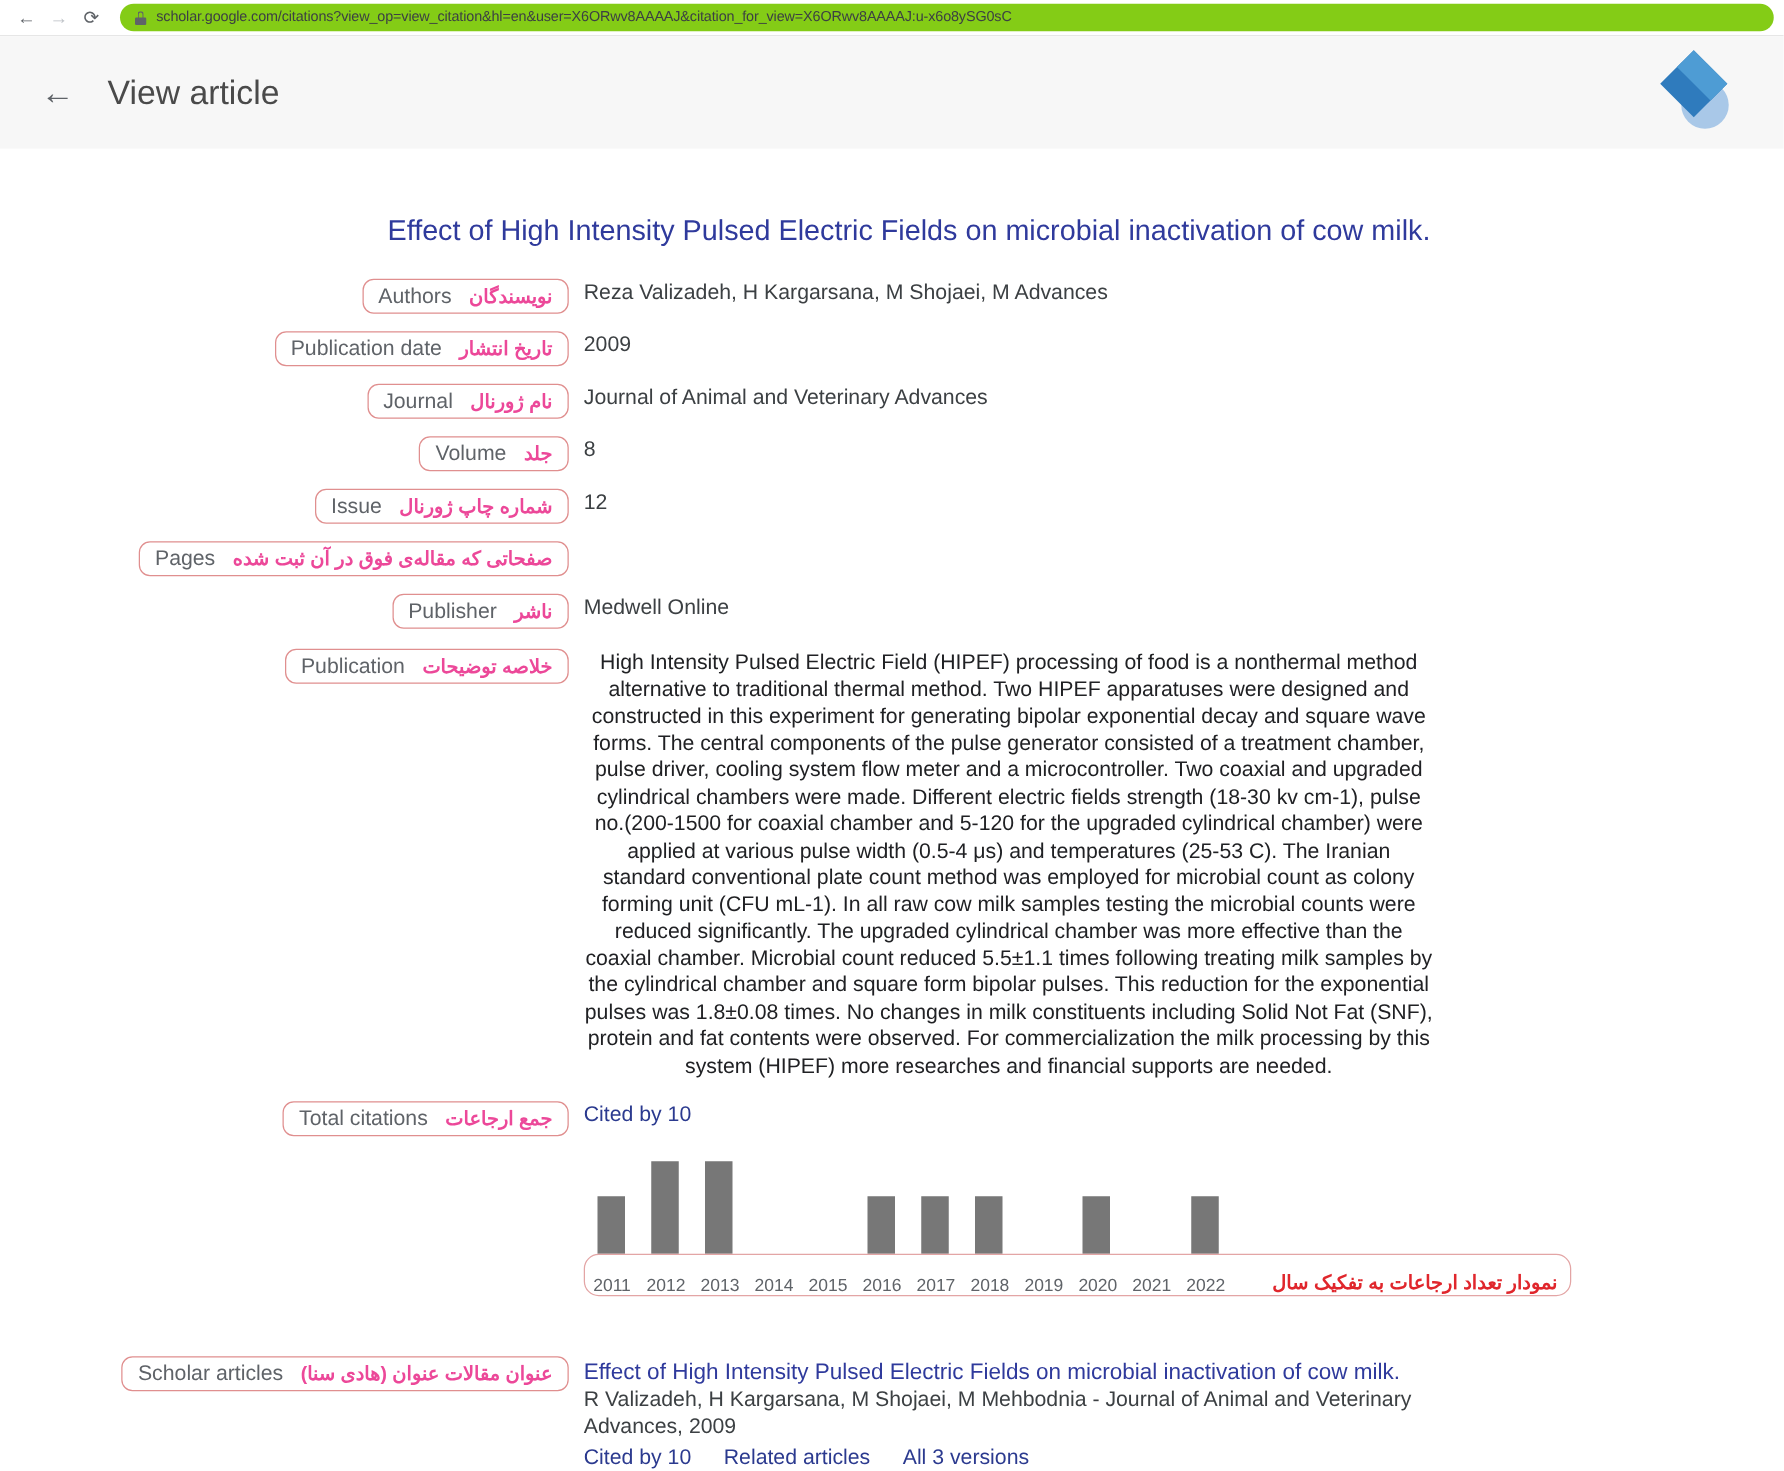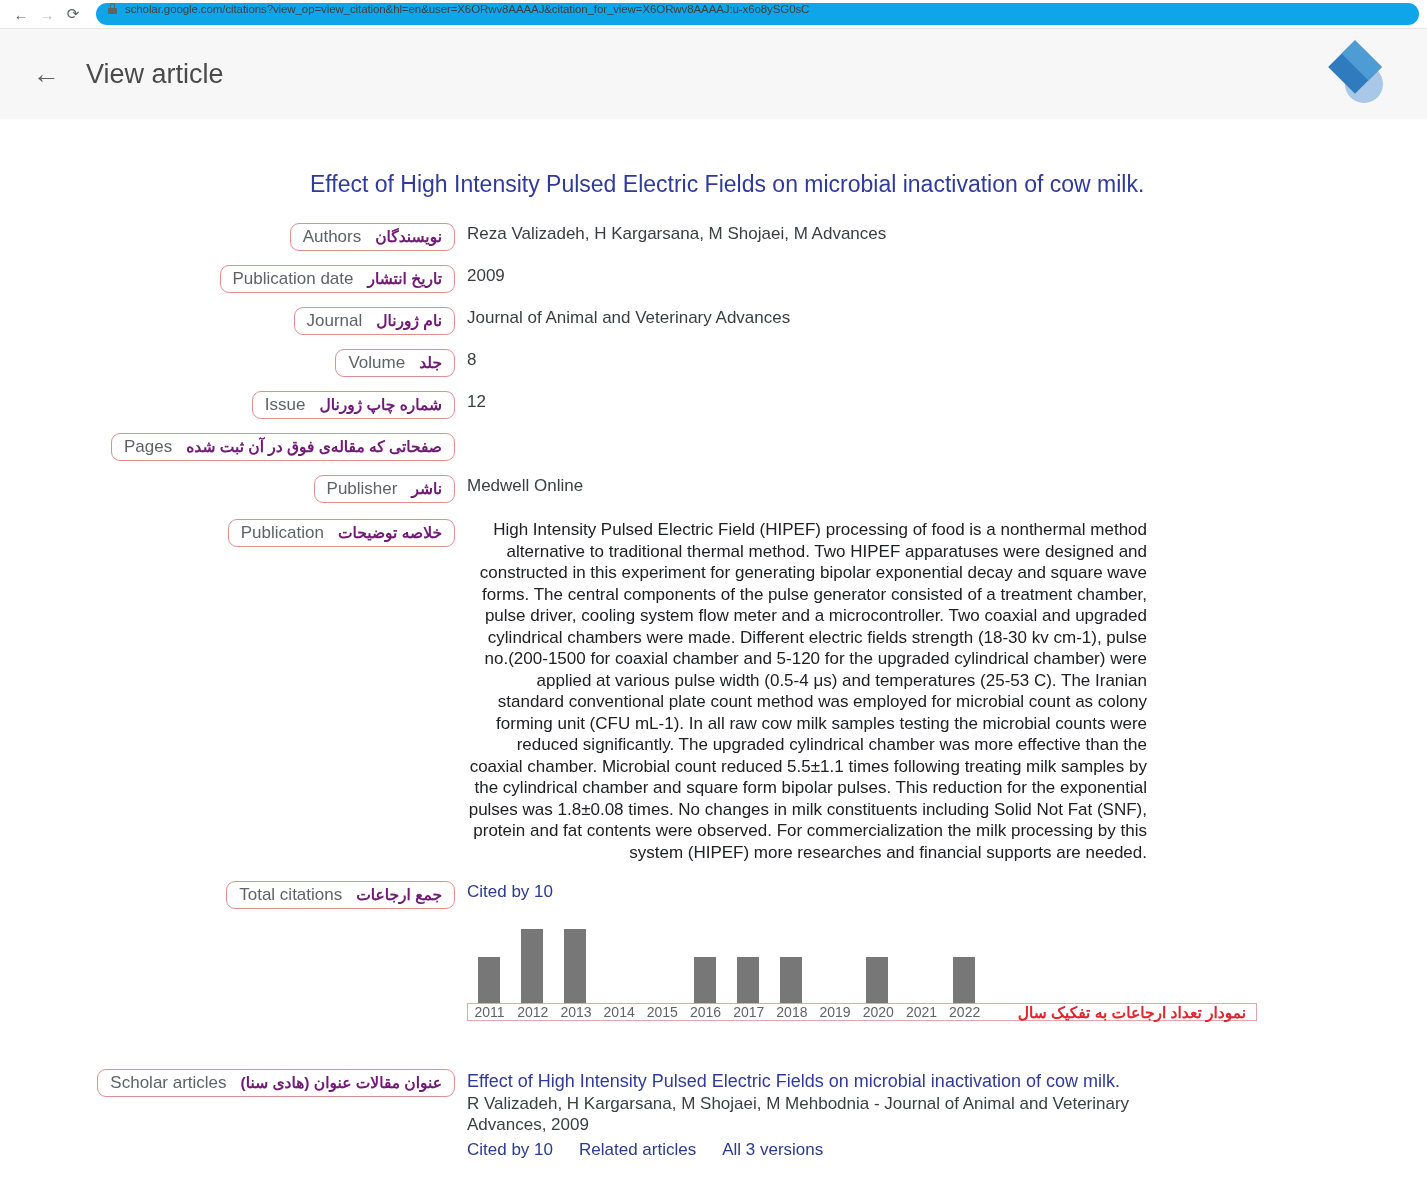--- a/index.html
+++ b/index.html
@@ -26,24 +26,24 @@
     display: flex; align-items: center; justify-content: center;
     color: #5f6368;
     font-size: 15px;
     flex: 0 0 auto;
   }
   .nav-btn.disabled { color: #bdc1c6; }
   .omnibox {
     margin-left: 10px;
     flex: 1 1 auto;
     height: 22px;
-    background: #0ea5e9;
+    background: #84cc16;
     border-radius: 11px;
     display: flex;
-    align-items: flex-start;
+    align-items: center;
     padding: 0 12px;
     overflow: hidden;
   }
   .lock-icon {
     width: 9px; height: 11px;
     position: relative;
     margin-right: 8px;
     flex: 0 0 auto;
   }
   .lock-icon .body {
@@ -213,21 +213,21 @@
     align-items: center;
     gap: 14px;
     border: 1.6px solid #e08f8f;
     border-radius: 9px;
     padding: 3px 12px;
     background: #fff;
     white-space: nowrap;
     direction: rtl;
   }
   .chip .fa {
-    color: #701a75;
+    color: #ec4899;
     font-size: 15.5px;
     font-weight: bold;
     direction: rtl;
     unicode-bidi: embed;
   }
   .chip .en {
     color: #5f6368;
     font-size: 17px;
     direction: ltr;
   }
@@ -237,21 +237,21 @@
     font-size: 17px;
     color: #3c4043;
     line-height: 1.25;
   }
 
   .desc-text {
     font-size: 17px;
     color: #202124;
     line-height: 21.5px;
     max-width: 680px;
-    text-align: right;
+    text-align: center;
   }
 
   .link { color: #2b3a8f; text-decoration: none; }
   .title-link {
     display: block;
     font-size: 23px;
     color: #2f3a9c;
     text-decoration: none;
     margin-bottom: 6px;
   }
@@ -276,24 +276,24 @@
     align-items: flex-end;
     height: 100%;
   }
   .bar {
     width: 22px;
     background: #777777;
   }
   .axis-strip {
     position: relative;
     display: flex;
-    align-items: flex-start;
+    align-items: flex-end;
     border: 1.4px solid #e3a5a5;
-    border-radius: 0;
-    height: 18px;
+    border-radius: 12px;
+    height: 34px;
     width: 790px;
     background: #fff;
   }
   .axis-years {
     display: flex;
     width: 520px;
   }
   .year-cell {
     width: 43.2px;
     text-align: center;

